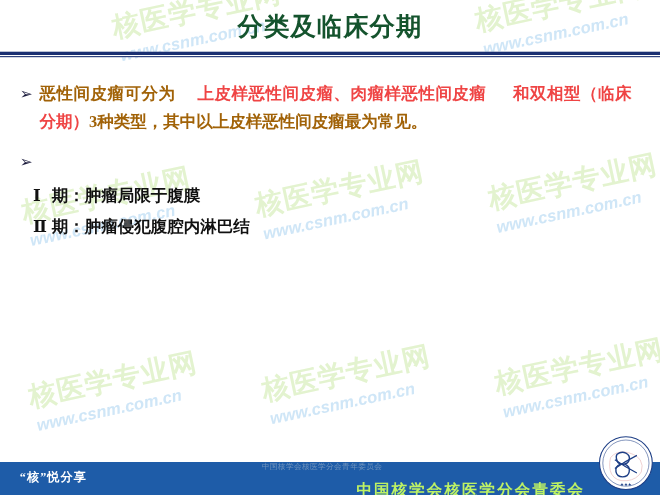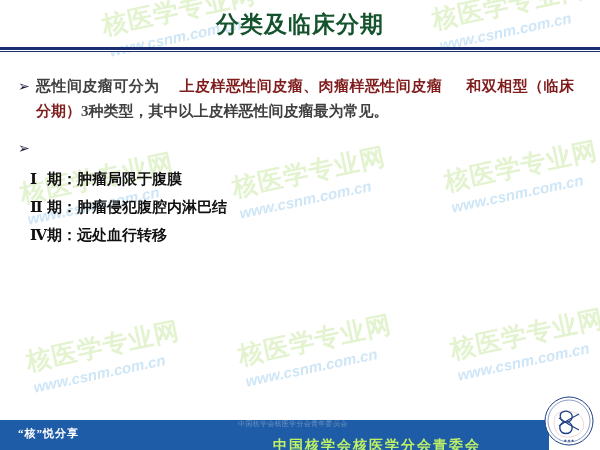--- a/index.html
+++ b/index.html
@@ -104,22 +104,22 @@
     font-family: "DejaVu Sans", sans-serif;
   }
   .bullet-body {
     flex: 1 1 auto;
     font-size: 15px;
     line-height: 25px;
     color: #111111;
     font-weight: bold;
     text-align: justify;
   }
-  .seg-red { color: #7f1d1d; padding-left: 20px; }
-  .seg-black { color: #404040; }
+  .seg-red { color: #ef4444; padding-left: 20px; }
+  .seg-black { color: #a16207; }
 
   .bullet-row.second { margin-top: 12px; }
 
   .stage-list {
     margin-top: 4px;
     padding-left: 30px;
   }
   .stage-item {
     font-size: 15px;
     line-height: 28px;
@@ -130,21 +130,21 @@
   .stage-num {
     display: inline-block;
     min-width: 17px;
   }
 
   
   #footer-bar {
     position: absolute;
     left: 0;
     top: 420px;
-    width: 549px;
+    width: 600px;
     height: 30px;
     background: #1e5ca8;
     z-index: 4;
   }
   #footer-left {
     position: absolute;
     left: 18px;
     top: 6px;
     color: #ffffff;
     font-size: 11px;
@@ -242,23 +242,20 @@
     <div class="bullet-row second">
       <span class="bullet-mark">➢</span>
     </div>
 
     <div class="stage-list">
       <div class="stage-item">
         <span class="stage-num">Ⅰ</span><span>期：</span><span>肿瘤局限于腹膜</span>
       </div>
       <div class="stage-item">
         <span class="stage-num">Ⅱ</span><span>期：</span><span>肿瘤侵犯腹腔内淋巴结</span>
-      </div>
-      <div class="stage-item">
-        <span class="stage-num">Ⅳ</span><span>期：</span><span>远处血行转移</span>
       </div>
     </div>
 
   </div>
 
   <div id="footer-org-small">中国核学会核医学分会青年委员会</div>
 
   <div id="footer-bar">
     <span id="footer-left">“核”悦分享</span>
     <span id="footer-org">中国核学会核医学分会青委会</span>

